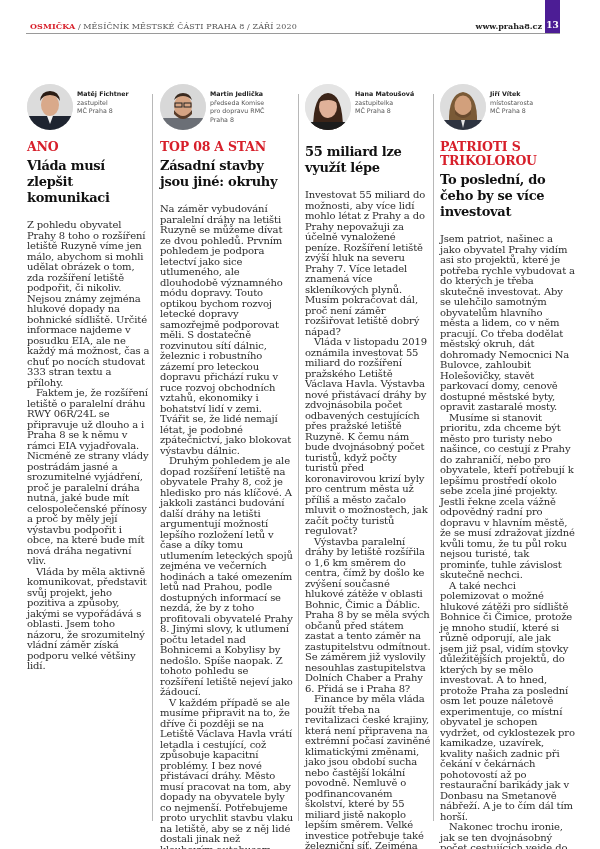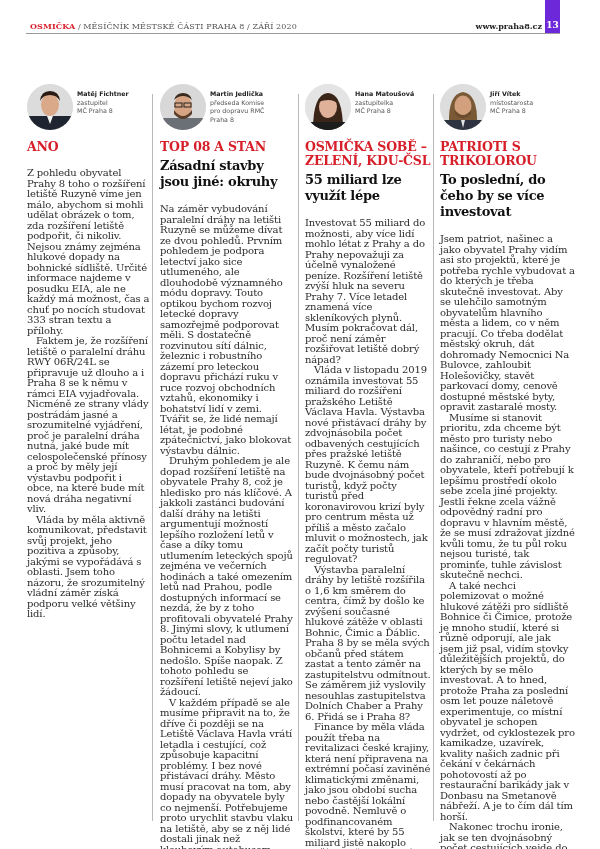--- a/index.html
+++ b/index.html
@@ -1,21 +1,21 @@
 <!DOCTYPE html>
 <html><head>
 <meta charset="utf-8">
 <style>
   html, body { margin: 0; padding: 0; background: #ffffff; }
   body { width: 600px; height: 849px; position: relative; overflow: hidden; font-family: "DejaVu Serif", serif; color: #2a2a2a; }
   .topbar { position: absolute; left: 26px; right: 0; top: 0; height: 33px; }
   .topbar .hdr-left { position: absolute; left: 4px; top: 21px; font-size: 8px; letter-spacing: 0.1px; color: #555; font-family: "DejaVu Serif", serif; white-space: nowrap; }
   .topbar .hdr-left .brand { color: #d71f2a; font-weight: bold; }
   .topbar .hdr-url { position: absolute; right: 58px; top: 21px; font-size: 8px; font-weight: bold; color: #222; font-family: "DejaVu Serif", serif; }
-  .topbar .pagenum { position: absolute; right: 40px; top: 0; width: 15px; height: 33px; background: #6d28d9; color: #fff; font-size: 9px; font-weight: bold; display: flex; align-items: flex-end; justify-content: center; padding-bottom: 3px; box-sizing: border-box; font-family: "DejaVu Serif", serif; }
+  .topbar .pagenum { position: absolute; right: 40px; top: 0; width: 15px; height: 33px; background: #4c1d95; color: #fff; font-size: 9px; font-weight: bold; display: flex; align-items: flex-end; justify-content: center; padding-bottom: 3px; box-sizing: border-box; font-family: "DejaVu Serif", serif; }
   .topbar .rule { position: absolute; left: 0; right: 40px; top: 33px; height: 1px; background: #9a9a9a; }
 
   .col { position: absolute; top: 84px; width: 137px; }
   .col-sep { position: absolute; top: 94px; height: 727px; width: 1px; background: #b8b8b8; }
   .author { position: relative; height: 56px; }
   .avatar { position: absolute; left: 0; top: 0; width: 46px; height: 46px; border-radius: 50%; overflow: hidden; background: #e9e9e9; }
   .avatar svg { width: 46px; height: 46px; display: block; }
   .author-text { position: absolute; left: 50px; top: 6px; font-family: "DejaVu Sans", sans-serif; font-size: 6.3px; line-height: 8.6px; color: #555; }
   .author-text .name { font-weight: bold; color: #222; }
   .party { font-family: "DejaVu Serif", serif; font-weight: bold; color: #d71f2a; font-size: 12.5px; line-height: 14px; letter-spacing: -0.2px; }
@@ -49,20 +49,21 @@
           <path d="M13 17 Q14 7 23 7 Q32 7 33 17 Q30 11 23 11 Q16 11 13 17Z" fill="#2a1c14"></path>
         </svg>
     </div>
     <div class="author-text">
       <div class="name">Matěj Fichtner</div>
       <div>zastupitel</div>
       <div>MČ Praha 8</div>
     </div>
   </div>
   <div class="party">ANO</div>
+  <div class="headline">Vláda musí zlepšit komunikaci</div>
   <div class="body">
     <p>Z pohledu obyvatel Prahy 8 toho o rozšíření letiště Ruzyně víme jen málo, abychom si mohli udělat obrázek o tom, zda rozšíření letiště podpořit, či nikoliv. Nejsou známy zejména hlukové dopady na bohnické sídliště. Určité informace najdeme v posudku EIA, ale ne každý má možnost, čas a chuť po nocích studovat 333 stran textu a přílohy.</p>
     <p>Faktem je, že rozšíření letiště o paralelní dráhu RWY 06R/24L se připravuje už dlouho a i Praha 8 se k němu v rámci EIA vyjadřovala. Nicméně ze strany vlády postrádám jasné a srozumitelné vyjádření, proč je paralelní dráha nutná, jaké bude mít celospolečenské přínosy a proč by měly její výstavbu podpořit i obce, na které bude mít nová dráha negativní vliv.</p>
     <p>Vláda by měla aktivně komunikovat, představit svůj projekt, jeho pozitiva a způsoby, jakými se vypořádává s oblasti. Jsem toho názoru, že srozumitelný vládní záměr získá podporu velké většiny lidí.</p>
   </div>
 </div>
 
 <div class="col" style="left:160px; width:134px">
   <div class="author">
     <div class="avatar">
@@ -102,21 +103,20 @@
           <rect x="0" y="38" width="46" height="8" fill="#1c1c1c"></rect>
           <path d="M13 18 Q16 8 26 10 Q33 12 33 20 Q27 13 13 18Z" fill="#3b2418"></path>
         </svg>
     </div>
     <div class="author-text">
       <div class="name">Hana Matoušová</div>
       <div>zastupitelka</div>
       <div>MČ Praha 8</div>
     </div>
   </div>
-  <div class="party">OSMIČKA SOBĚ – ZELENÍ, KDU-ČSL</div>
   <div class="headline">55 miliard lze využít lépe</div>
   <div class="body">
     <p>Investovat 55 miliard do možnosti, aby více lidí mohlo létat z Prahy a do Prahy nepovažuji za účelně vynaložené peníze. Rozšíření letiště zvýší hluk na severu Prahy 7. Více letadel znamená více skleníkových plynů. Musím pokračovat dál, proč není záměr rozšiřovat letiště dobrý nápad?</p>
     <p>Vláda v listopadu 2019 oznámila investovat 55 miliard do rozšíření pražského Letiště Václava Havla. Výstavba nové přistávací dráhy by zdvojnásobila počet odbavených cestujících přes pražské letiště Ruzyně. K čemu nám bude dvojnásobný počet turistů, když počty turistů před koronavirovou krizí byly pro centrum města už příliš a město začalo mluvit o možnostech, jak začít počty turistů regulovat?</p>
     <p>Výstavba paralelní dráhy by letiště rozšířila o 1,6 km směrem do centra, čímž by došlo ke zvýšení současné hlukové zátěže v oblasti Bohnic, Čimic a Ďáblic. Praha 8 by se měla svých občanů před státem zastat a tento záměr na zastupitelstvu odmítnout. Se záměrem již vyslovily nesouhlas zastupitelstva Dolních Chaber a Prahy 6. Přidá se i Praha 8?</p>
     <p>Finance by měla vláda použít třeba na revitalizaci české krajiny, která není připravena na extrémní počasí zaviněné klimatickými změnami, jako jsou období sucha nebo častější lokální povodně. Nemluvě o podfinancovaném školství, které by 55 miliard jistě nakoplo lepším směrem. Velké investice potřebuje také železniční síť. Zejména vysokorychlostní tratě ve spojení s nočními vlaky dokáží poptávku po cestování na krátké vzdálenosti v rámci Evropy uspokojit mnohem šetrněji.</p>
   </div>
 </div>
 
 <div class="col" style="left:440px; width:135px">

